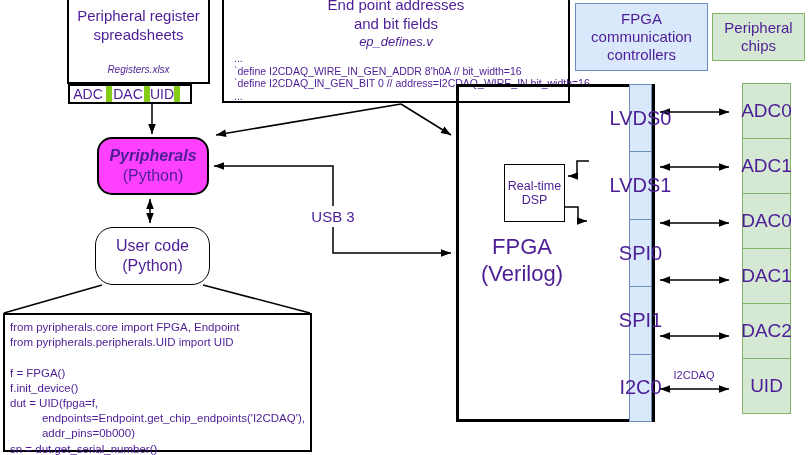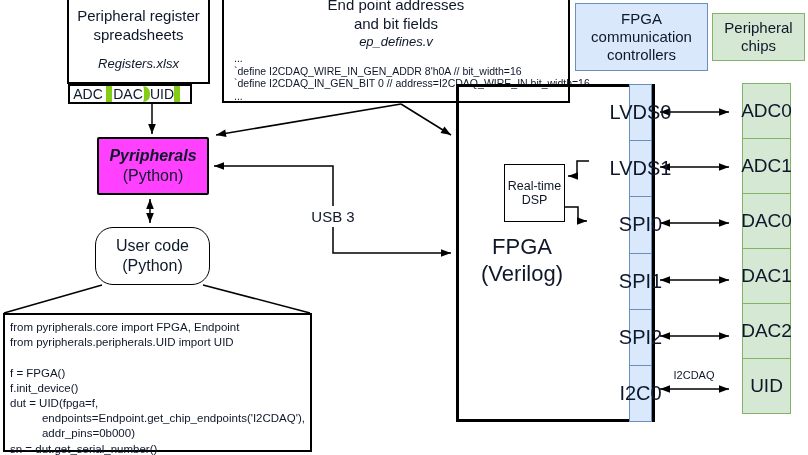--- a/index.html
+++ b/index.html
@@ -1,46 +1,46 @@
 <!DOCTYPE html>
 <html style="--magenta-fill: #ff40ff; --blue-fill: #dae8fc; --blue-border: #6c8ebf; --green-fill: #d5e8d4; --green-border: #82b366;"><head>
 <meta charset="utf-8">
 <style>
   html,body{margin:0;padding:0;background:#fff;}
   .canvas{
     position:relative;width:808px;height:455px;background:#fff;overflow:hidden;
-    font-family:"Liberation Sans","DejaVu Sans",sans-serif;color:#0f172a;
+    font-family:"Liberation Sans","DejaVu Sans",sans-serif;color:#4c1d95;
   }
   .canvas *{box-sizing:border-box;}
   .wires{position:absolute;left:0;top:0;}
   .node{position:absolute;display:flex;flex-direction:column;align-items:center;justify-content:flex-start;text-align:center;}
   .multiline{white-space:pre-line;}
   .codetext{white-space:pre;text-align:left;}
 
   
   .ss-box{left:67px;top:-14px;width:143px;height:98px;border:2px solid #000;background:#fff;padding-top:18px;}
   .ss-title{font-size:15px;line-height:19px;}
-  .ss-file{font-size:13px;font-style:italic;margin-top:12px;}
+  .ss-file{font-size:10px;font-style:italic;margin-top:20px;}
   .tabstrip{position:absolute;left:68px;top:84px;width:124px;height:20px;border:2px solid #000;background:#fff;display:flex;}
   .tab{border-right:6px solid #84cc16;font-size:14px;line-height:16px;display:flex;align-items:center;justify-content:center;}
-  .tab.t0{width:42px;}.tab.t1{width:38px;border-radius:7px;}.tab.t2{width:30px;}
+  .tab.t0{width:42px;}.tab.t1{width:38px;}.tab.t2{width:30px;}
   .tab-filler{flex:1;border-right:none;}
 
   
   .ep-box{left:222px;top:-10px;width:348px;height:113px;border:2px solid #000;background:#fff;padding-top:4px;}
   .ep-title{font-size:15px;line-height:18.5px;}
   .ep-file{font-size:13px;font-style:italic;margin-top:1px;}
   .ep-code{font-size:10.5px;line-height:12.5px;margin-top:3px;width:100%;padding-left:10px;}
 
   
   .legend-blue{left:575px;top:3px;width:133px;height:68px;background:var(--blue-fill,#dae8fc);border:1.5px solid var(--blue-border,#6c8ebf);justify-content:center;font-size:15px;line-height:18px;}
   .legend-green{left:712px;top:13px;width:93px;height:48px;background:var(--green-fill,#d5e8d4);border:1.5px solid var(--green-border,#82b366);justify-content:center;font-size:15px;line-height:18px;}
 
   
-  .pyr-box{left:97px;top:137px;width:112px;height:58px;border:2px solid #000;border-radius:2px;background:var(--magenta-fill,#ff40ff);justify-content:center;font-size:16px;line-height:20px;}
+  .pyr-box{left:97px;top:137px;width:112px;height:58px;border:2px solid #000;border-radius:15px;background:var(--magenta-fill,#ff40ff);justify-content:center;font-size:16px;line-height:20px;}
   .pyr-name{font-weight:bold;font-style:italic;}
   .uc-box{left:95px;top:227px;width:115px;height:58px;border:1.5px solid #000;border-radius:18px;background:#fff;justify-content:center;font-size:16px;line-height:20px;}
 
   
   .code-box{left:3px;top:313px;width:309px;height:139px;border:2px solid #000;background:#fff;align-items:flex-start;padding:5px 8px 0 5px;}
   .code-box .codetext{font-size:11.5px;line-height:15.2px;}
 
   
   .fpga-box{left:456px;top:84px;width:199px;height:338px;border:3px solid #000;background:transparent;}
   .fpga-label{left:452px;top:233px;width:140px;font-size:22px;line-height:27px;background:transparent;}
@@ -146,21 +146,20 @@
   <div class="node fpga-label multiline">FPGA
 (Verilog)</div>
   <div class="node dsp-box multiline">Real-time
 DSP</div>
 
   <div class="col col-blue">
     <div class="cell cell-blue">LVDS0</div>
     <div class="cell cell-blue">LVDS1</div>
     <div class="cell cell-blue">SPI0</div>
     <div class="cell cell-blue">SPI1</div>
-    <div class="cell cell-blue">SPI2</div>
     <div class="cell cell-blue">I2C0</div>
   </div>
 
   <div class="col col-green">
     <div class="cell cell-green">ADC0</div>
     <div class="cell cell-green">ADC1</div>
     <div class="cell cell-green">DAC0</div>
     <div class="cell cell-green">DAC1</div>
     <div class="cell cell-green">DAC2</div>
     <div class="cell cell-green">UID</div>

